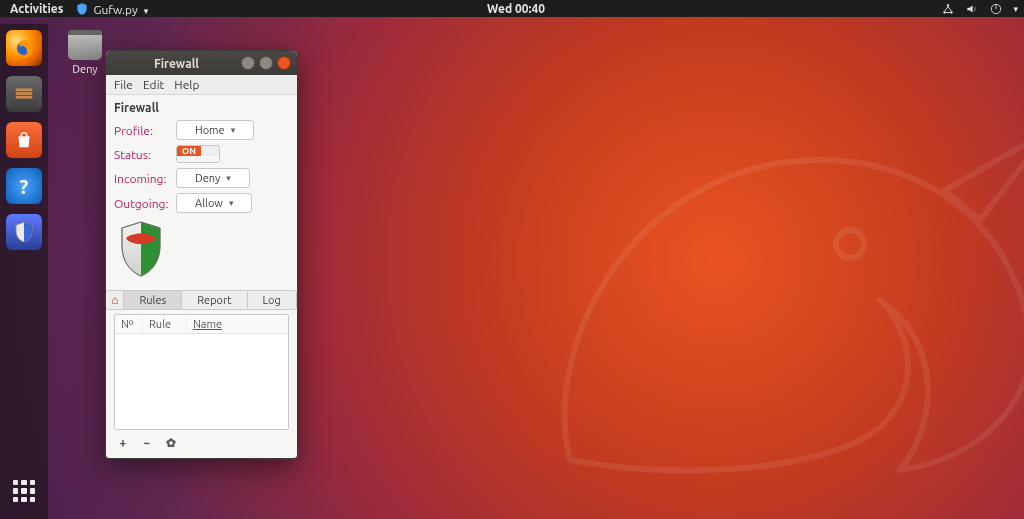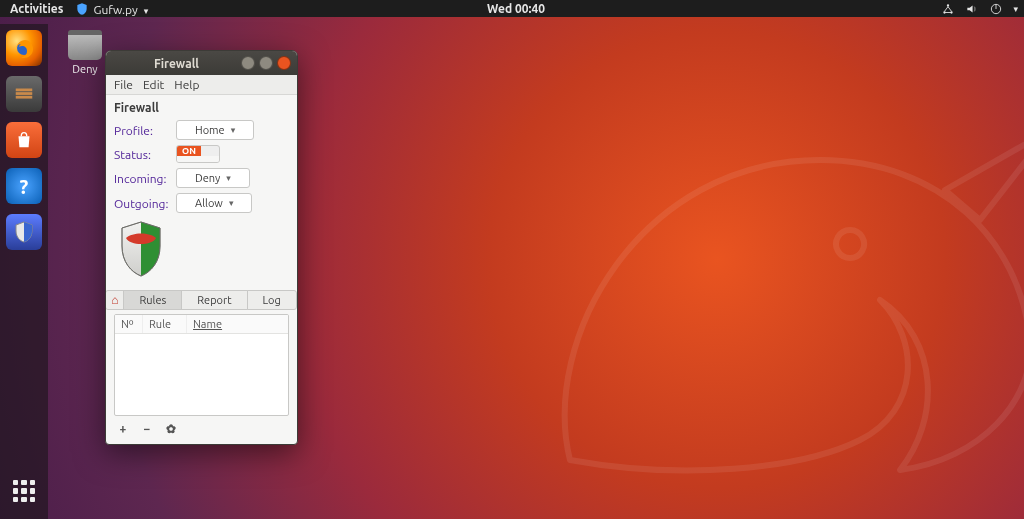--- a/index.html
+++ b/index.html
@@ -82,21 +82,21 @@
   .menubar {
     display: flex; gap: 10px; padding: 3px 8px; background: #ededeb;
     border-bottom: 1px solid #d7d7d5; font-size: 12px; color: #3c3c3c;
   }
   .menubar span { cursor: pointer; }
 
   .win-body { padding: 6px 8px 8px; }
   .section-title { font-weight: 700; margin-bottom: 6px; }
   .form-rows { display: inline-block; vertical-align: top; }
   .row { display: flex; align-items: center; gap: 6px; margin-bottom: 5px; }
-  .row label { width: 56px; text-align: left; color: #4c1d95; }
+  .row label { width: 56px; text-align: left; color: #be185d; }
   .dropdown {
     display: inline-flex; align-items: center; gap: 6px;
     height: 20px; padding: 0 18px; background: #fff;
     border: 1px solid #c8c8c6; border-radius: 3px; min-width: 48px;
     cursor: pointer; font-size: 11px;
   }
   .dropdown .caret { font-size: 9px; color: #666; }
   .switch {
     width: 44px; height: 18px; border-radius: 3px; background: #eee; border:1px solid #c8c8c6;
     display: flex; overflow: hidden; cursor: pointer; font-size: 9px; font-weight: 700; flex-direction: column;
@@ -113,21 +113,21 @@
     display:flex; align-items:center; gap:4px;
   }
   .tab:first-child { border-radius: 3px 0 0 3px; }
   .tab:last-child { border-radius: 0 3px 3px 0; }
   .tab.active { background: #d8d8d6; }
   .tab.home{ padding:3px 5px; }
   .home-ico { color:#c0392b; font-size:12px; line-height:1; }
 
   .list {
     margin-top: 4px; border: 1px solid #c8c8c6; background: #fff;
-    height: 102px; border-radius: 2px; overflow: hidden;
+    height: 116px; border-radius: 2px; overflow: hidden;
   }
   .list-header { display: flex; font-size: 11px; color: #555;
     border-bottom: 1px solid #e3e3e1; background: #fafafa; }
   .list-header span { padding: 3px 6px; }
   .col-n { width: 28px; border-right: 1px solid #eee; }
   .col-rule { width: 44px; border-right: 1px solid #eee; }
   .col-name { flex: 1; text-decoration: underline; }
 
   .list-toolbar { display: flex; gap: 10px; padding: 6px 2px 0; color: #555; }
   .list-toolbar .tb { cursor: pointer; width: 14px; text-align: center; font-weight: 700; }

